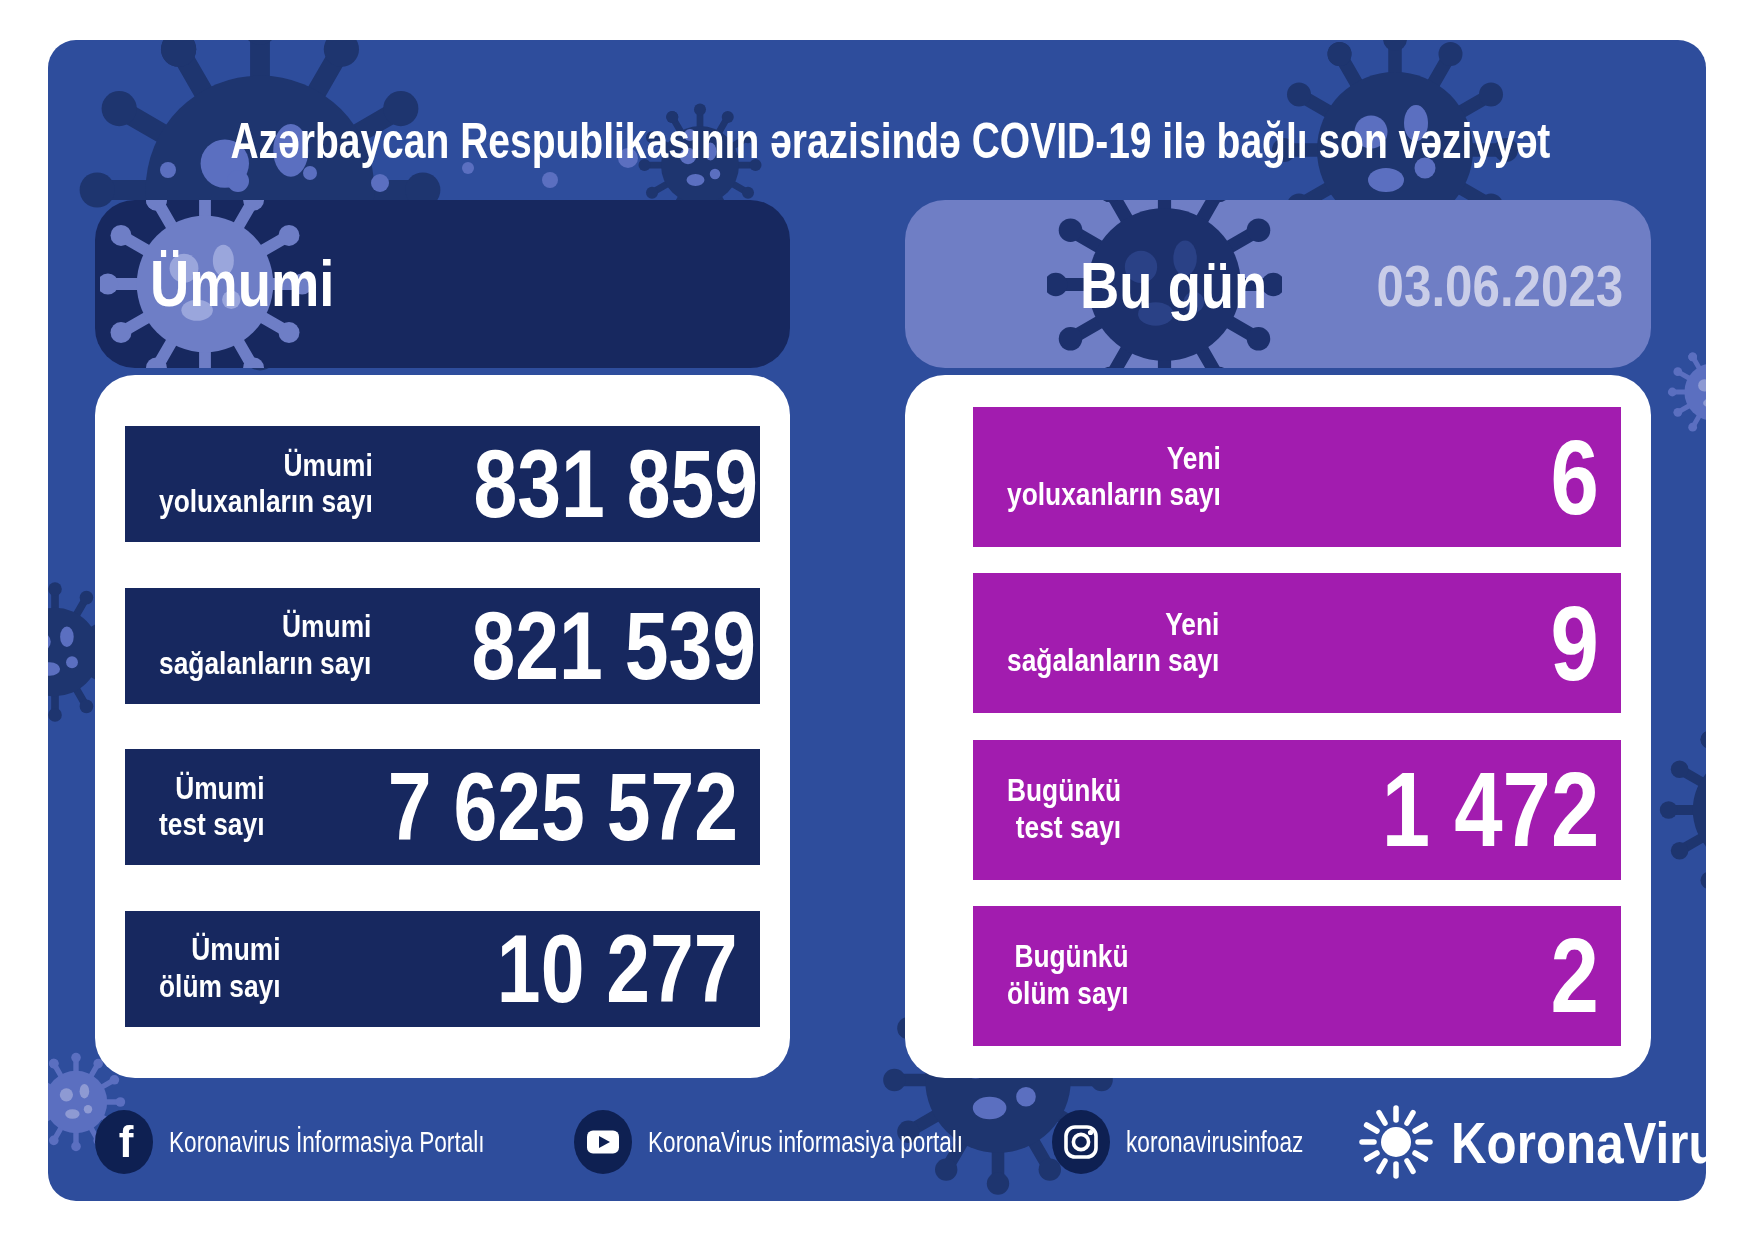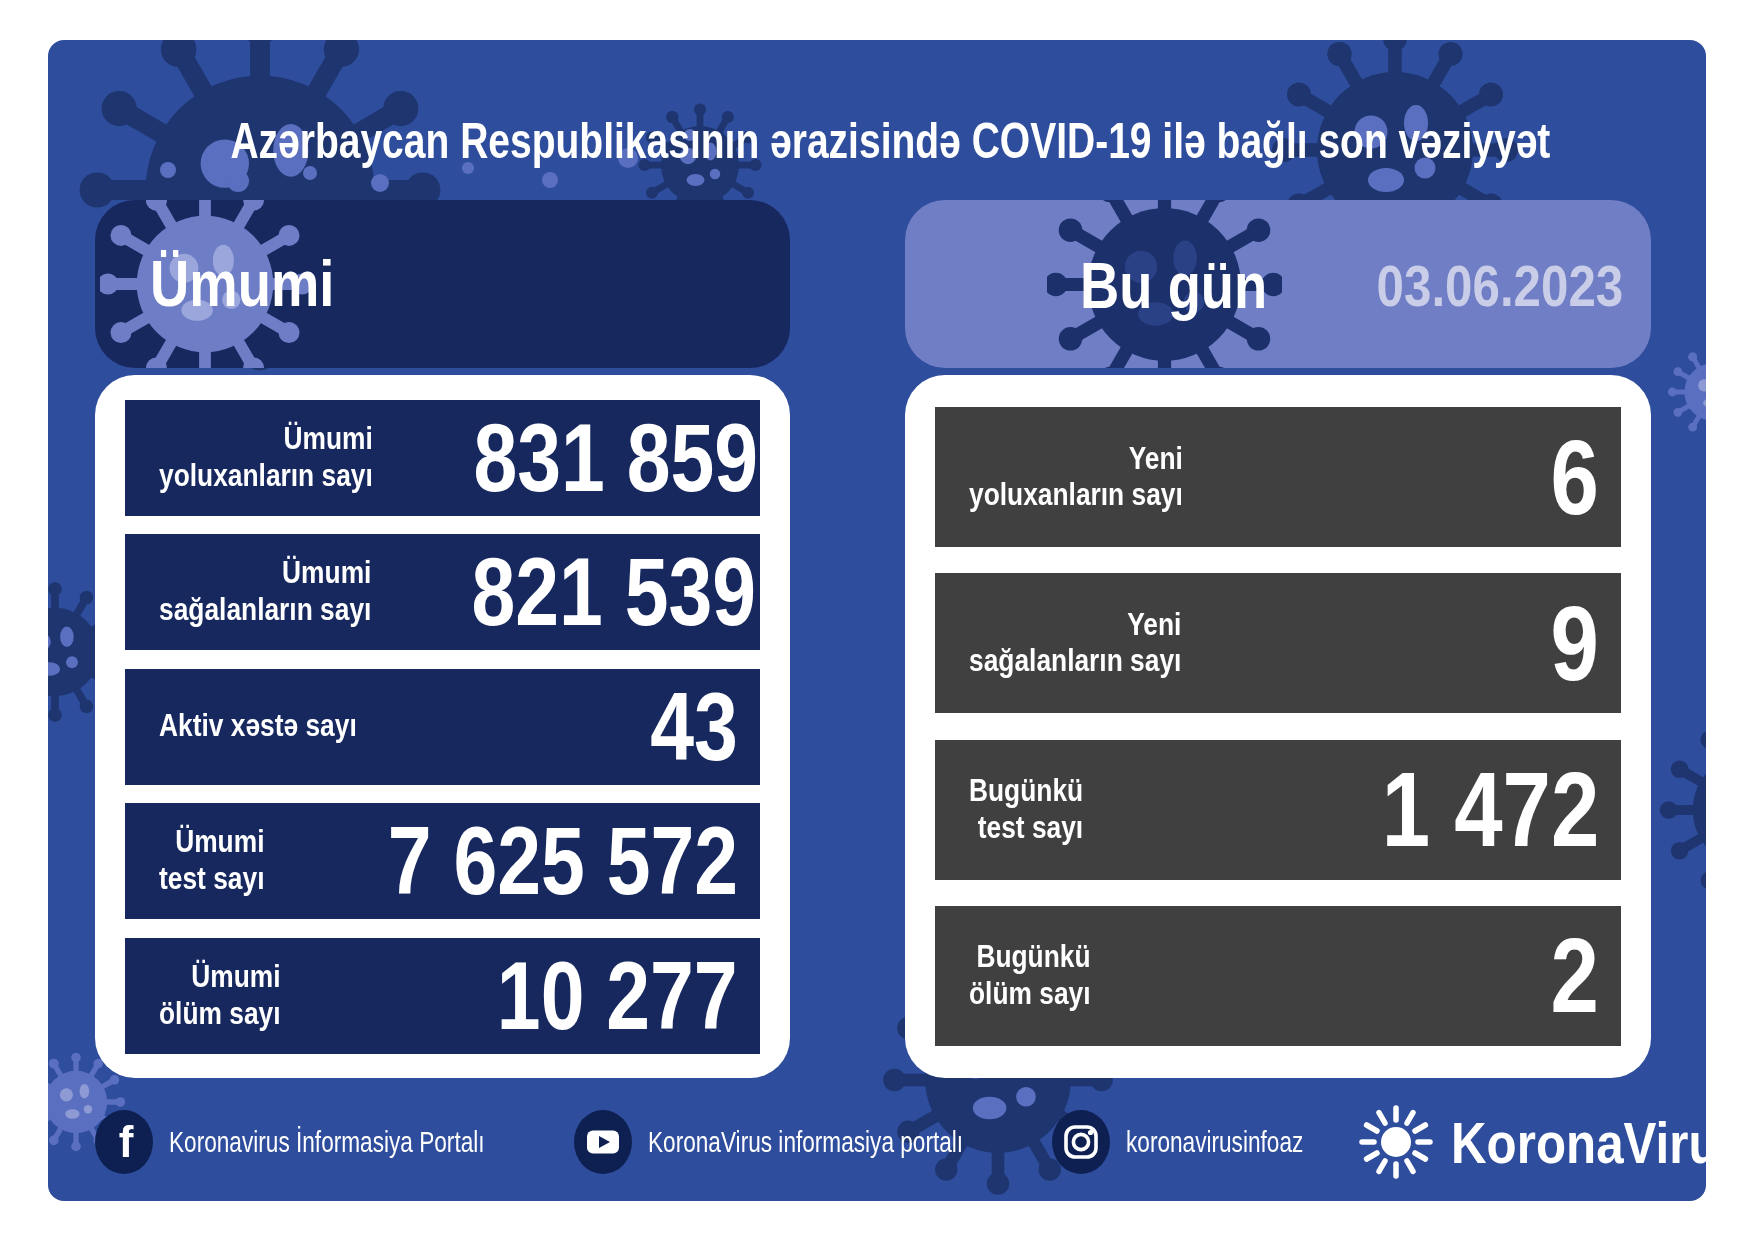--- a/index.html
+++ b/index.html
@@ -1,20 +1,20 @@
 <!DOCTYPE html>
 <html><head>
 <meta charset="utf-8">
 <style>
   * { margin:0; padding:0; box-sizing:border-box; }
   html,body { width:1754px; height:1241px; background:#ffffff; overflow:hidden;
               font-family:"Liberation Sans","DejaVu Sans",sans-serif; }
 
   .card { position:absolute; left:48px; top:40px; width:1658px; height:1161px;
-          background:#2e4d9c; border-radius:16px; overflow:hidden; }
+          background:#2e4d9c; border-radius:28px; overflow:hidden; }
 
   .deco { position:absolute; left:0; top:0; width:1658px; height:1161px; z-index:0; pointer-events:none; }
   .v-dark  { --body:#1e356f; --spot:#5b6fc0; }
   .v-light { --body:#5b6fc0; --spot:#8e9ad3; }
   .v-hdr-light { --body:#6e7ec6; --spot:#9aa6dc; }
   .v-hdr-dark  { --body:#1c306c; --spot:#2a4186; }
 
   .content { position:absolute; inset:0; z-index:1; }
 
   .cond   { transform:scaleX(var(--sx,.82)); }
@@ -41,21 +41,21 @@
   .hdr-text { position:relative; color:#ffffff; font-weight:bold; font-size:64px; --sx:.85; white-space:nowrap; }
   .hdr-date { position:relative; color:#c9cde8; font-weight:bold; font-size:58px; --sx:.85; white-space:nowrap; }
 
   .panel-body { height:703px; background:#ffffff; border-radius:40px;
                 display:flex; flex-direction:column; justify-content:space-evenly;
                 padding:6px 30px; }
 
   .row { display:flex; align-items:center; justify-content:space-between;
          padding:0 22px 0 34px; }
   .row.navy { background:#17285f; height:116px; }
-  .row.peri { background:#404040; height:140px; }
+  .row.peri { background:#a21caf; height:140px;margin-left:38px; }
 
   .label { color:#ffffff; font-weight:bold; font-size:31px; line-height:1.18;
            --sx:.85; white-space:nowrap; }
   .value { color:#ffffff; font-weight:bold; white-space:nowrap; }
   .value-l { font-size:96px;  --sx:.82; }
   .value-r { font-size:106px; --sx:.82; }
 
   .footer { position:absolute; left:47px; right:47px; bottom:14px; height:90px;
             display:flex; align-items:center; justify-content:space-between; }
   .social { display:flex; align-items:center; gap:16px; cursor:pointer; }
@@ -157,27 +157,20 @@
         </div>
         <div class="row navy">
           <div class="label cond cond-l">
             <div>Ümumi</div>
             <div>sağalanların sayı</div>
           </div>
           <span class="value value-l cond cond-r">821 539</span>
         </div>
         <div class="row navy">
           <div class="label cond cond-l">
-            <div>Aktiv xəstə sayı</div>
-            <div></div>
-          </div>
-          <span class="value value-l cond cond-r">43</span>
-        </div>
-        <div class="row navy">
-          <div class="label cond cond-l">
             <div>Ümumi</div>
             <div>test sayı</div>
           </div>
           <span class="value value-l cond cond-r">7 625 572</span>
         </div>
         <div class="row navy">
           <div class="label cond cond-l">
             <div>Ümumi</div>
             <div>ölüm sayı</div>
           </div>

